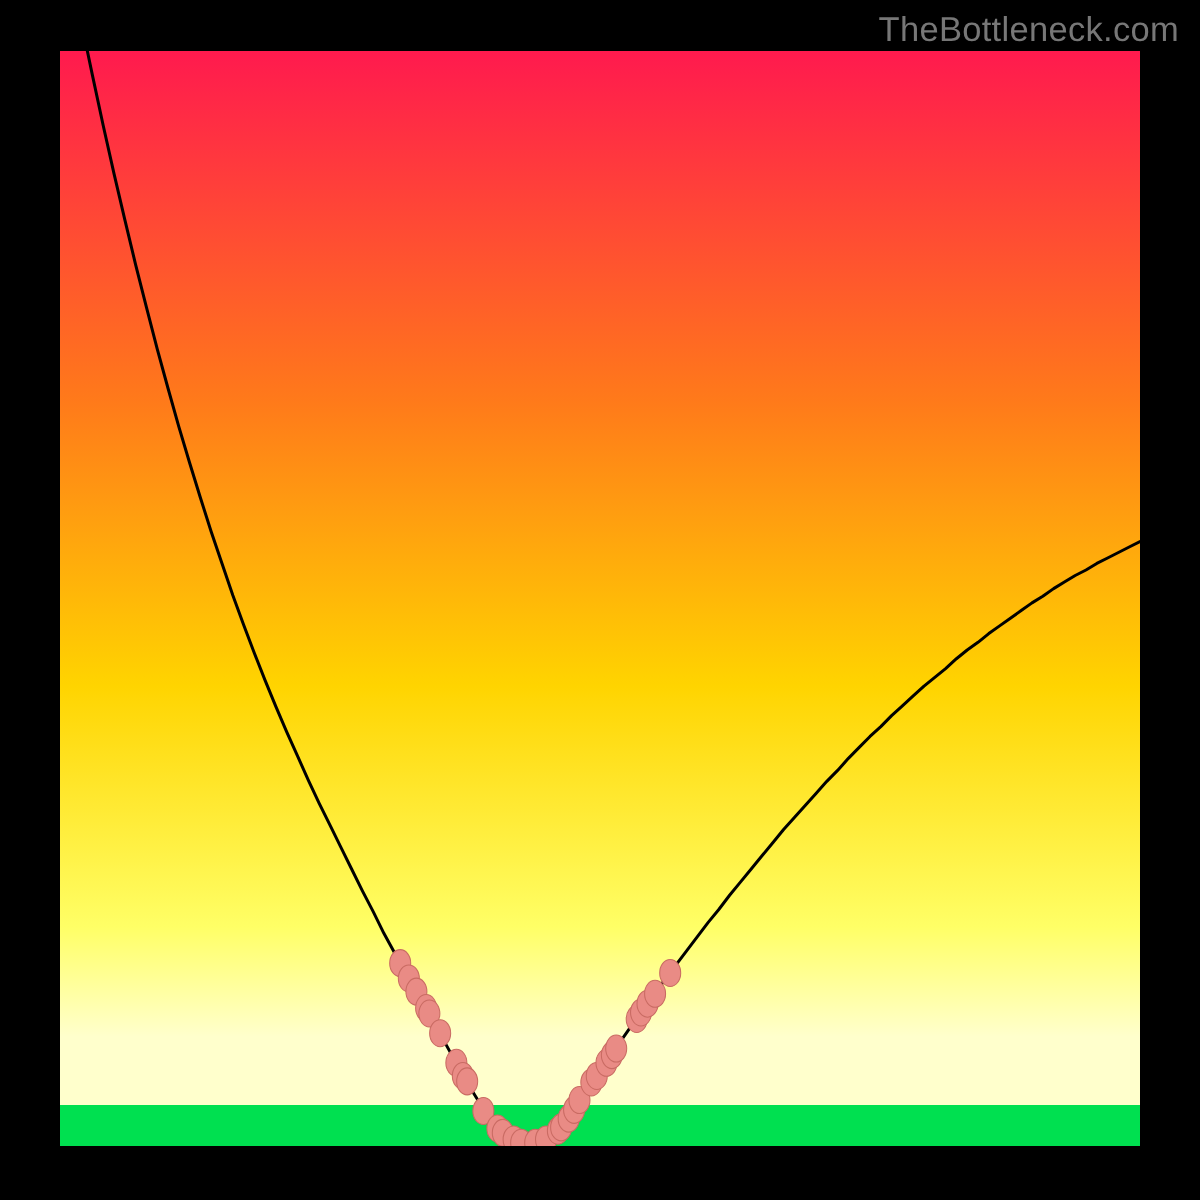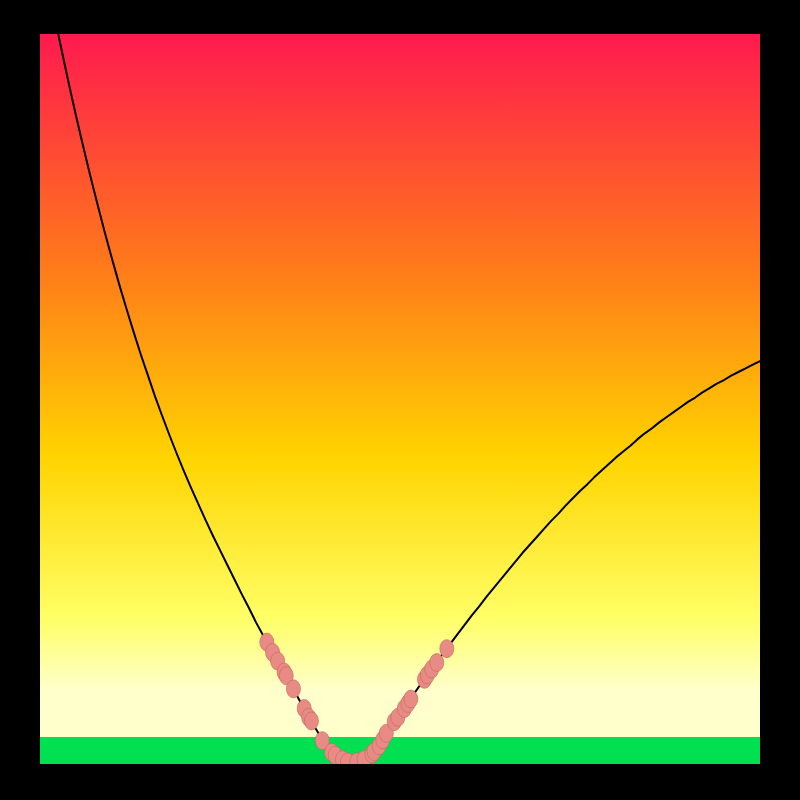--- a/index.html
+++ b/index.html
@@ -38,20 +38,21 @@
   .plot svg {
     display: block;
     width: 720px;
     height: 730px;
   }
 </style>
 </head>
 <body>
 
 <div class="outer">
+  <div class="watermark">TheBottleneck.com</div>
   <div class="plot">
     <svg viewBox="0 0 720 730">
       <defs>
         <linearGradient id="bg-grad" x1="0" y1="0" x2="0" y2="1">
           <stop offset="0%" stop-color="#ff1a4e"></stop>
           <stop offset="32%" stop-color="#ff7a1a"></stop>
           <stop offset="58%" stop-color="#ffd400"></stop>
           <stop offset="80%" stop-color="#ffff66"></stop>
           <stop offset="90%" stop-color="#ffffcc"></stop>
           <stop offset="96.3%" stop-color="#ffffcc"></stop>

